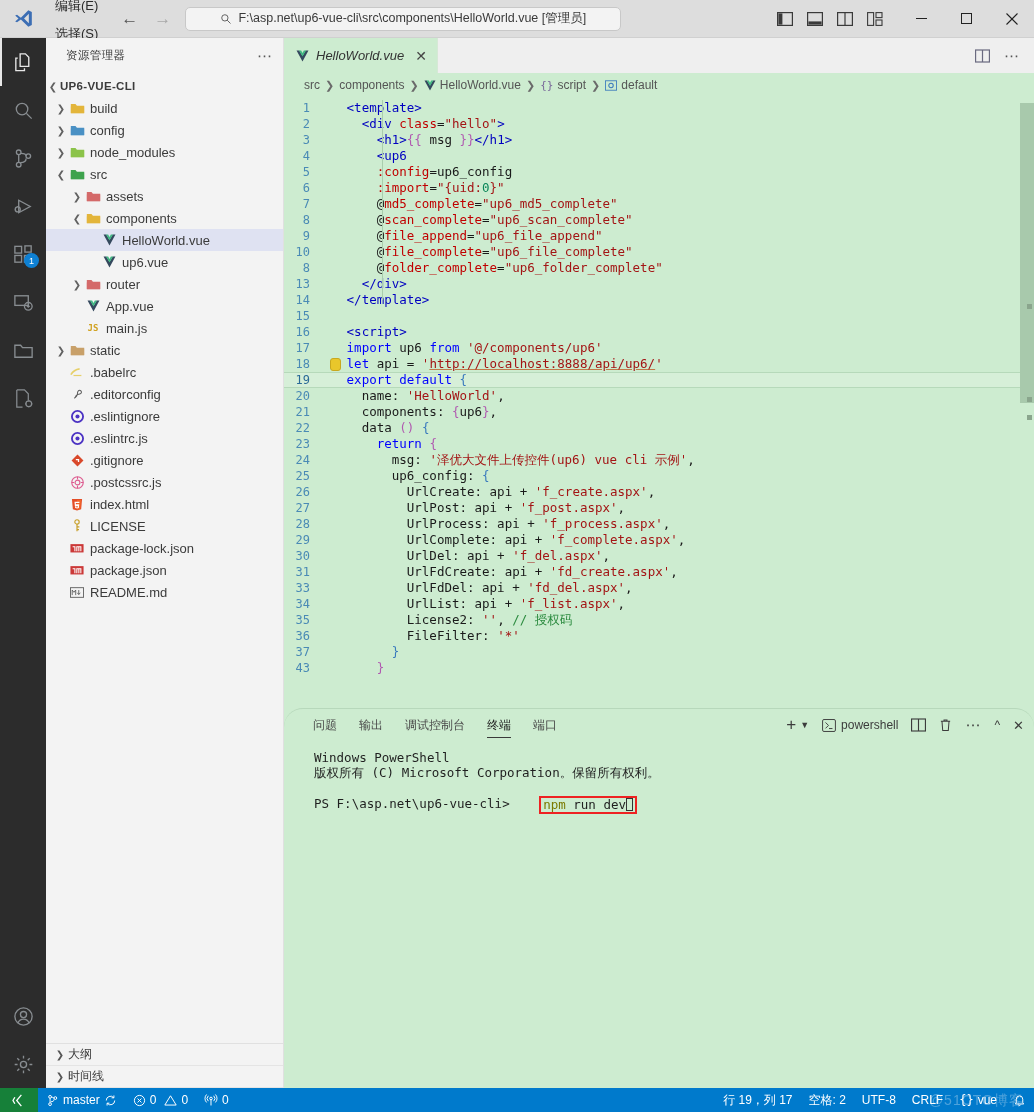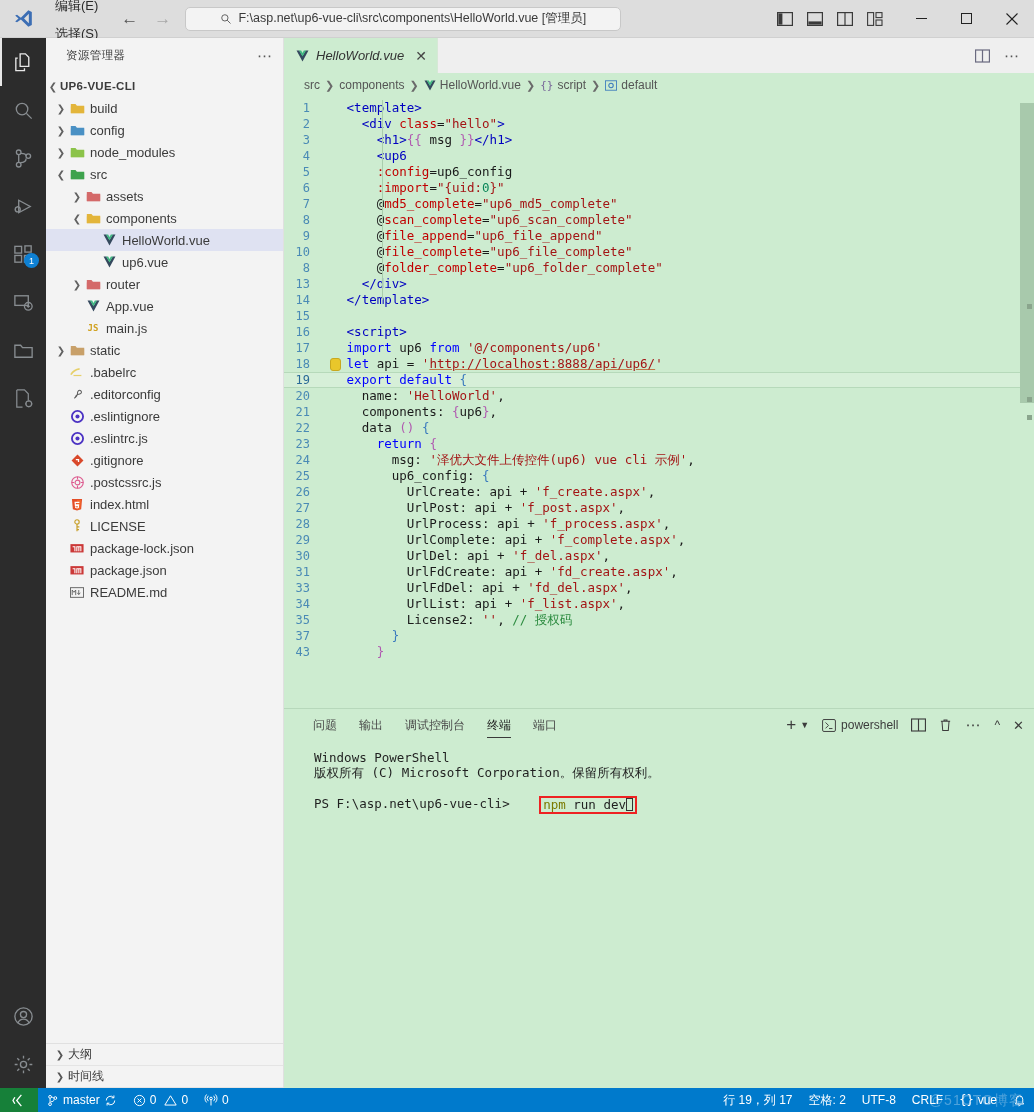--- a/index.html
+++ b/index.html
@@ -139,21 +139,21 @@
   .t-link  { color: #a31515; text-decoration: underline; text-decoration-color: #c07a4a; }
   .t-prop  { color: #1a1a1a; }
 
   .vscroll {
     position: absolute; right: 0; top: 0; width: 14px; background: #a8c9ac;
   }
   .mini-mark { position: absolute; right: 2px; width: 5px; height: 5px; background: #8aa58d; }
   .fold-line { position: absolute; width: 1px; background: #a9cdad; }
 
   
-  .panel { height: 380px; flex: 0 0 380px; display: flex; flex-direction: column; background: #cdecd0; border-top: 1px solid #b7d8bb; }
+  .panel { height: 380px; flex: 0 0 380px; display: flex; flex-direction: column; background: #cdecd0; border-top: 1px solid #b7d8bb; border-radius: 19px; }
   .panel-head { height: 32px; display: flex; align-items: center; padding: 0 10px 0 18px; flex: 0 0 32px; }
   .ptab { font-size: 12px; color: #4a4a4a; padding: 0 11px; height: 32px; display: flex; align-items: center; position: relative; }
   .ptab.active { color: #1f1f1f; }
   .ptab.active::after { content: ""; position: absolute; left: 11px; right: 11px; bottom: 3px; height: 1px; background: #3a3a3a; }
   .panel-actions { margin-left: auto; display: flex; align-items: center; gap: 13px; color: #3c3c3c; font-size: 13px; }
   .pa-term { display: flex; align-items: center; gap: 5px; font-size: 12px; }
   .term-body {
     flex: 1 1 auto; padding: 10px 0 0 30px; font-family: "DejaVu Sans Mono", monospace;
     font-size: 12.5px; line-height: 14.5px; color: #1f1f1f; white-space: pre;
   }
@@ -690,20 +690,21 @@
             <div class="cline"><span class="ln">25</span><span class="ctext"><span>         </span><span class="t-prop">up6_config:</span><span class="t-txt"> </span><span class="t-brk">{</span></span></div>
             <div class="cline"><span class="ln">26</span><span class="ctext"><span>           </span><span class="t-prop">UrlCreate:</span><span class="t-txt"> api + </span><span class="t-str">'f_create.aspx'</span><span class="t-txt">,</span></span></div>
             <div class="cline"><span class="ln">27</span><span class="ctext"><span>           </span><span class="t-prop">UrlPost:</span><span class="t-txt"> api + </span><span class="t-str">'f_post.aspx'</span><span class="t-txt">,</span></span></div>
             <div class="cline"><span class="ln">28</span><span class="ctext"><span>           </span><span class="t-prop">UrlProcess:</span><span class="t-txt"> api + </span><span class="t-str">'f_process.aspx'</span><span class="t-txt">,</span></span></div>
             <div class="cline"><span class="ln">29</span><span class="ctext"><span>           </span><span class="t-prop">UrlComplete:</span><span class="t-txt"> api + </span><span class="t-str">'f_complete.aspx'</span><span class="t-txt">,</span></span></div>
             <div class="cline"><span class="ln">30</span><span class="ctext"><span>           </span><span class="t-prop">UrlDel:</span><span class="t-txt"> api + </span><span class="t-str">'f_del.aspx'</span><span class="t-txt">,</span></span></div>
             <div class="cline"><span class="ln">31</span><span class="ctext"><span>           </span><span class="t-prop">UrlFdCreate:</span><span class="t-txt"> api + </span><span class="t-str">'fd_create.aspx'</span><span class="t-txt">,</span></span></div>
             <div class="cline"><span class="ln">33</span><span class="ctext"><span>           </span><span class="t-prop">UrlFdDel:</span><span class="t-txt"> api + </span><span class="t-str">'fd_del.aspx'</span><span class="t-txt">,</span></span></div>
             <div class="cline"><span class="ln">34</span><span class="ctext"><span>           </span><span class="t-prop">UrlList:</span><span class="t-txt"> api + </span><span class="t-str">'f_list.aspx'</span><span class="t-txt">,</span></span></div>
             <div class="cline"><span class="ln">35</span><span class="ctext"><span>           </span><span class="t-prop">License2:</span><span class="t-txt"> </span><span class="t-str">''</span><span class="t-txt">, </span><span class="t-com">// 授权码</span></span></div>
+            <div class="cline"><span class="ln">36</span><span class="ctext"><span>           </span><span class="t-prop">FileFilter:</span><span class="t-txt"> </span><span class="t-str">'*'</span></span></div>
             <div class="cline"><span class="ln">37</span><span class="ctext"><span>         </span><span class="t-brk">}</span></span></div>
             <div class="cline"><span class="ln">43</span><span class="ctext"><span>       </span><span class="t-brk2">}</span></span></div>
           </div>
         <div class="fold-line" style="left:98px; top:3px; height:200px;"></div>
         <div class="vscroll" style="top:6px; height:300px;"></div>
         <div class="mini-mark" style="top:300px;"></div>
         <div class="mini-mark" style="top:207px;"></div>
         <div class="mini-mark" style="top:318px;"></div>
       </div>
 

